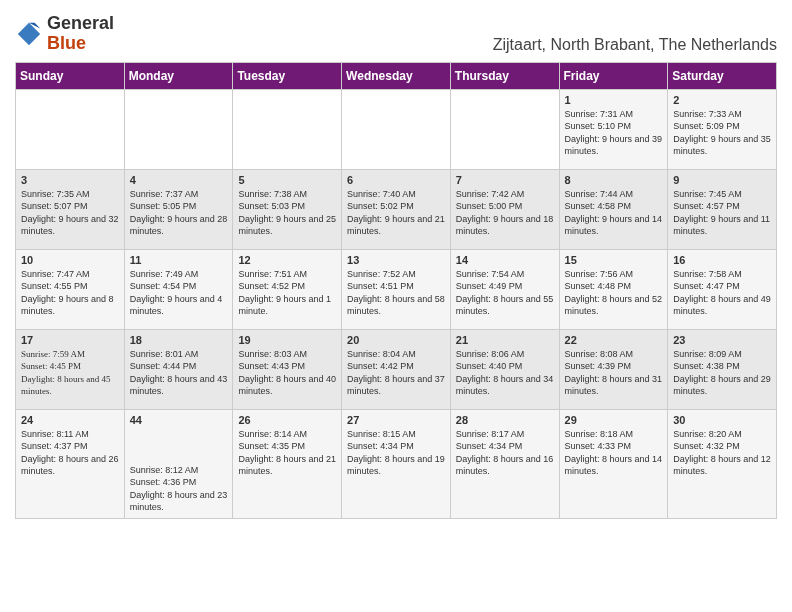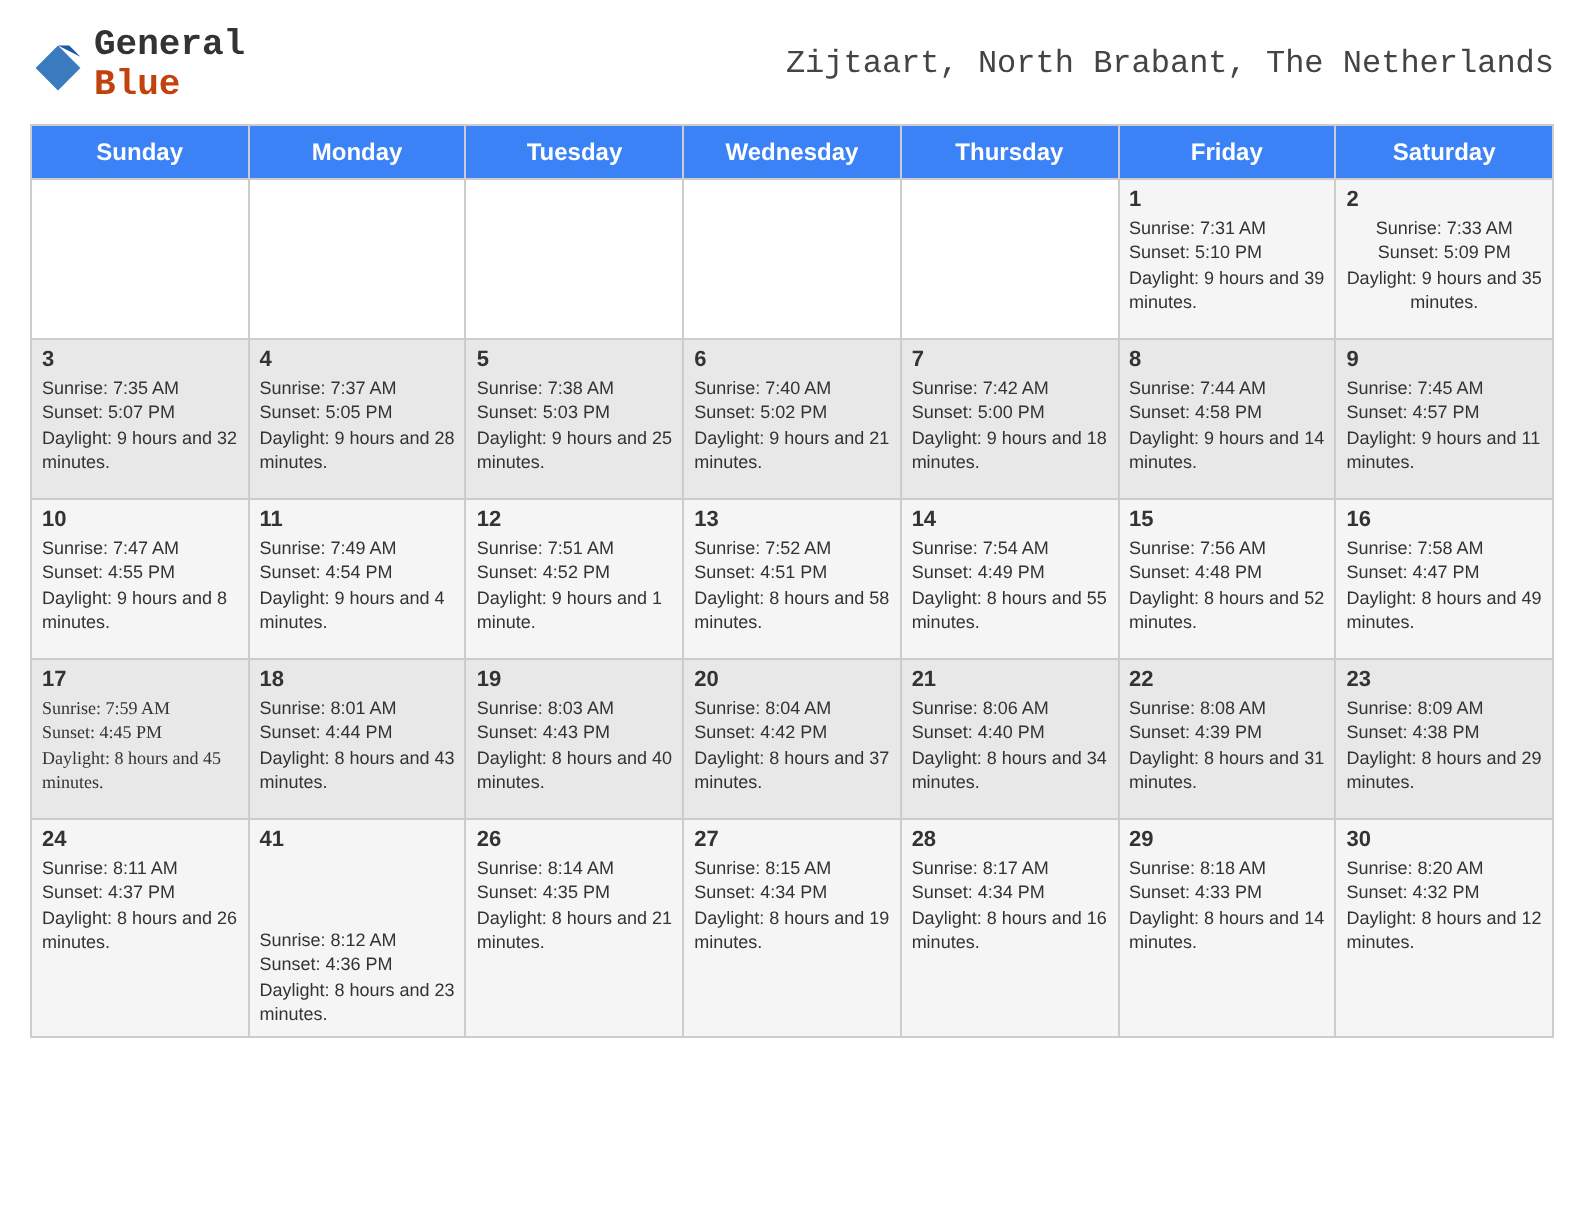--- a/index.html
+++ b/index.html
@@ -5,24 +5,23 @@
     * { box-sizing: border-box; margin: 0; padding: 0; }
     body {
       font-family: Arial, sans-serif;
       background: #fff;
       width: 792px;
       min-height: 612px;
       padding: 10px 15px;
     }
     .header-area {
       display: flex;
-      align-items: center;
+      align-items: flex-end;
       justify-content: space-between;
       margin-bottom: 8px;
-      font-family: Liberation Mono, monospace;
     }
     .logo {
       display: flex;
       align-items: center;
       gap: 4px;
       margin-top: 4px;
     }
     .logo-text {
       display: flex;
       flex-direction: column;
@@ -53,26 +52,26 @@
     .location-title {
       font-size: 16px;
       color: #444;
     }
     table {
       width: 100%;
       border-collapse: collapse;
       table-layout: fixed;
     }
     thead tr th {
-      background-color: #3b82f6;
+      background-color: #701a75;
       color: #fff;
       font-size: 12px;
       font-weight: bold;
       padding: 6px 4px;
-      text-align: center;
+      text-align: left;
       border: 1px solid #ccc;
     }
     tbody tr td {
       vertical-align: top;
       border: 1px solid #ccc;
       padding: 4px 5px;
       font-size: 9.5px;
       color: #333;
       height: 80px;
       background: #fff;
@@ -137,21 +136,21 @@
         <td class="empty-cell"></td>
         <td class="empty-cell"></td>
         <td>
           <span class="day-num">1</span>
           <div class="day-info" style="white-space: pre-line;">Sunrise: 7:31 AM
 Sunset: 5:10 PM
 Daylight: 9 hours and 39 minutes.</div>
         </td>
         <td>
           <span class="day-num">2</span>
-          <div class="day-info" style="white-space: pre-line; text-align: center;">Sunrise: 7:33 AM
+          <div class="day-info" style="white-space: pre-line;">Sunrise: 7:33 AM
 Sunset: 5:09 PM
 Daylight: 9 hours and 35 minutes.</div>
         </td>
       </tr>
       <tr>
         <td>
           <span class="day-num">3</span>
           <div class="day-info" style="white-space: pre-line;">Sunrise: 7:35 AM
 Sunset: 5:07 PM
 Daylight: 9 hours and 32 minutes.</div>
@@ -282,21 +281,21 @@
         </td>
       </tr>
       <tr>
         <td>
           <span class="day-num">24</span>
           <div class="day-info" style="white-space: pre-line;">Sunrise: 8:11 AM
 Sunset: 4:37 PM
 Daylight: 8 hours and 26 minutes.</div>
         </td>
         <td>
-          <span class="day-num">41</span>
+          <span class="day-num">44</span>
           <div class="day-info" style="white-space: pre-line; margin-top: 38px;">Sunrise: 8:12 AM
 Sunset: 4:36 PM
 Daylight: 8 hours and 23 minutes.</div>
         </td>
         <td>
           <span class="day-num">26</span>
           <div class="day-info" style="white-space: pre-line;">Sunrise: 8:14 AM
 Sunset: 4:35 PM
 Daylight: 8 hours and 21 minutes.</div>
         </td>

